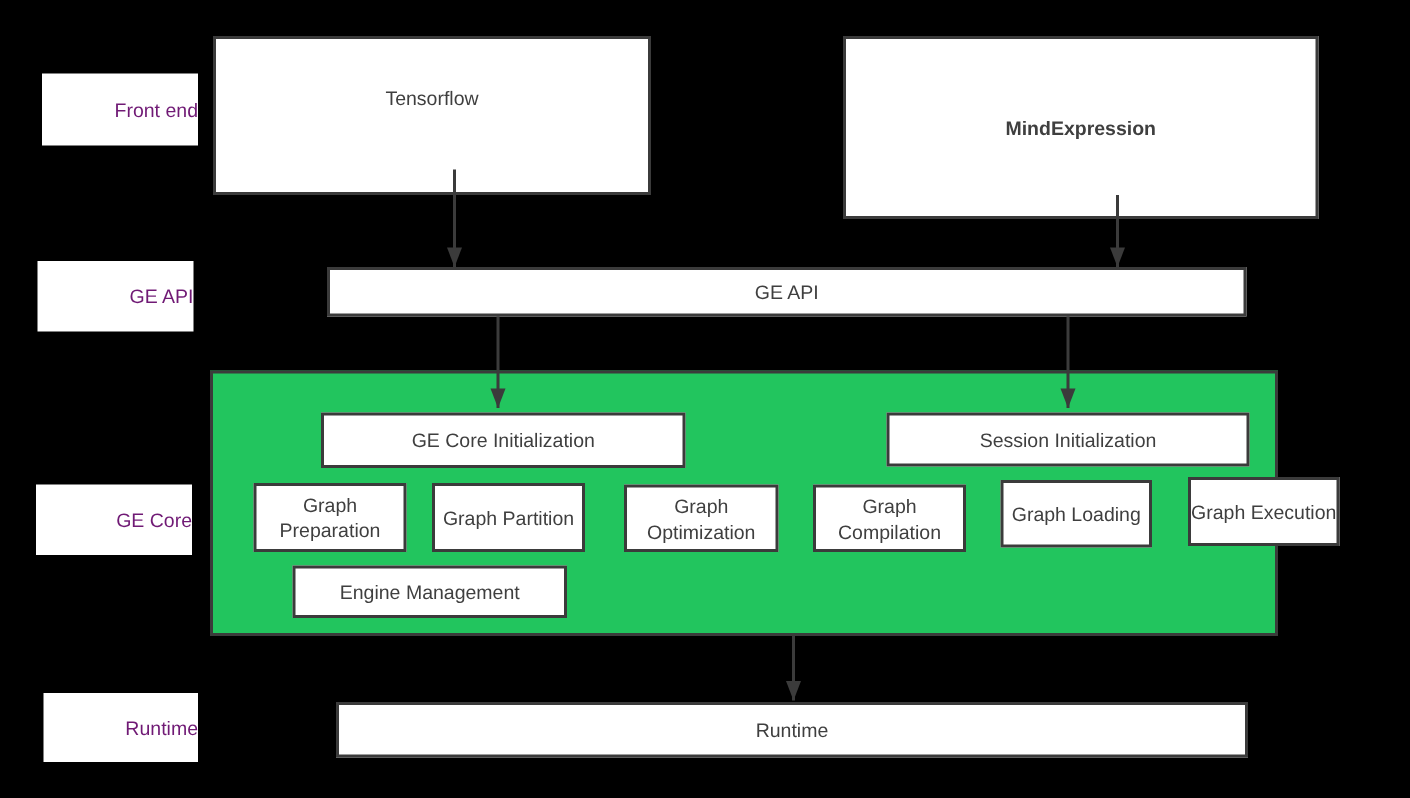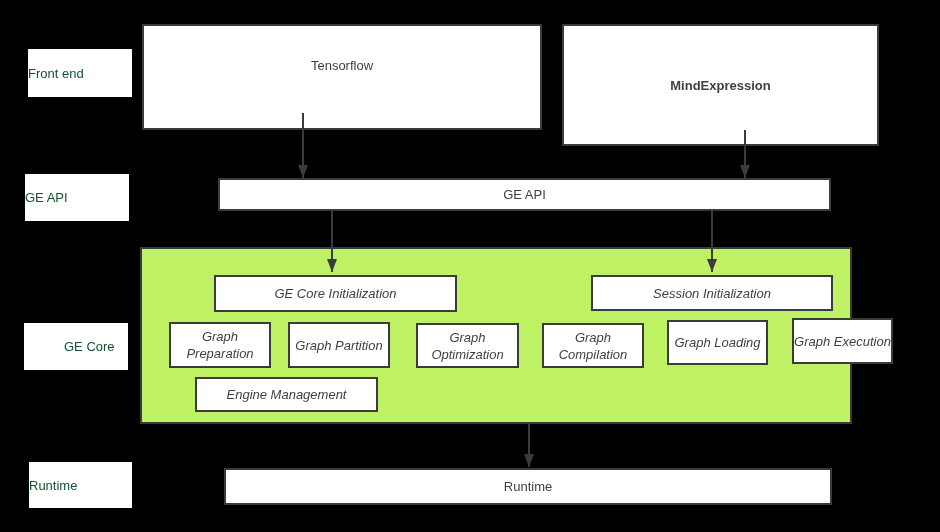--- a/index.html
+++ b/index.html
@@ -27,49 +27,48 @@
     color: #3f3f3f;
     font-size: 13px;
     line-height: 17px;
   }
   .label-box {
     position: absolute;
     background: #ffffff;
     box-sizing: border-box;
     display: flex;
     align-items: center;
-    justify-content: flex-start;
+    justify-content: flex-end;
     text-align: center;
-    color: #14532d;
+    color: #701a75;
     font-size: 13px;
   }
   
   .lbl-frontend { left: 28px; top: 49px;  width: 104px; height: 48px; }
   .lbl-geapi    { left: 25px; top: 174px; width: 104px; height: 47px; }
   .lbl-gecore   { left: 24px; top: 323px; width: 104px; height: 47px; padding-left: 40px; }
   .lbl-runtime  { left: 29px; top: 462px; width: 103px; height: 46px; }
 
   
-  .tensorflow { left: 142px; top: 24px; width: 400px; height: 106px; display: block; padding-left: 20px; }
+  .tensorflow { left: 142px; top: 24px; width: 292px; height: 106px; display: block; padding-left: 20px; }
   .tensorflow .inner-title {
     position: absolute; top: 31px; left: 0; width: 100%;
     text-align: center; color: #3f3f3f; font-size: 13px;
   }
   .tf-adapter { left: 72px; top: 55px; width: 179px; height: 34px; }
   .mindexpression { left: 562px; top: 24px; width: 317px; height: 122px; font-weight: bold; }
 
   
   .geapi-bar { left: 218px; top: 178px; width: 613px; height: 33px; }
 
   
   .gecore-box {
     left: 140px; top: 247px; width: 712px; height: 177px;
-    background: #bef264;
+    background: #22c55e;
     display: block;
-    font-style: italic;
   }
   .gecore-init   { left: 72px;  top: 26px;  width: 243px; height: 37px; }
   .session-init  { left: 449px; top: 26px;  width: 242px; height: 36px; }
   .g-preparation { left: 27px;  top: 73px;  width: 102px; height: 46px; }
   .g-partition   { left: 146px; top: 73px;  width: 102px; height: 46px; }
   .g-optimization{ left: 274px; top: 74px;  width: 103px; height: 45px; }
   .g-compilation { left: 400px; top: 74px;  width: 102px; height: 45px; }
   .g-loading     { left: 525px; top: 71px;  width: 101px; height: 45px; }
   .g-execution   { left: 650px; top: 69px;  width: 101px; height: 46px; justify-content: center; }
   .m-engine      { left: 53px;  top: 128px; width: 183px; height: 35px; }

